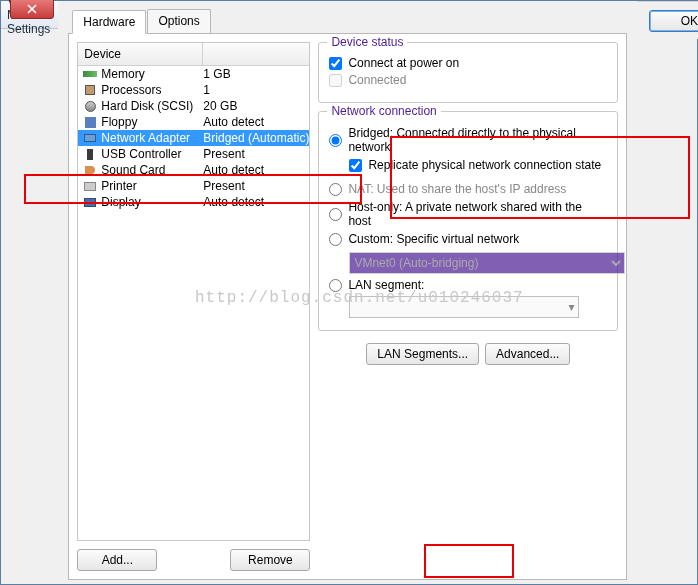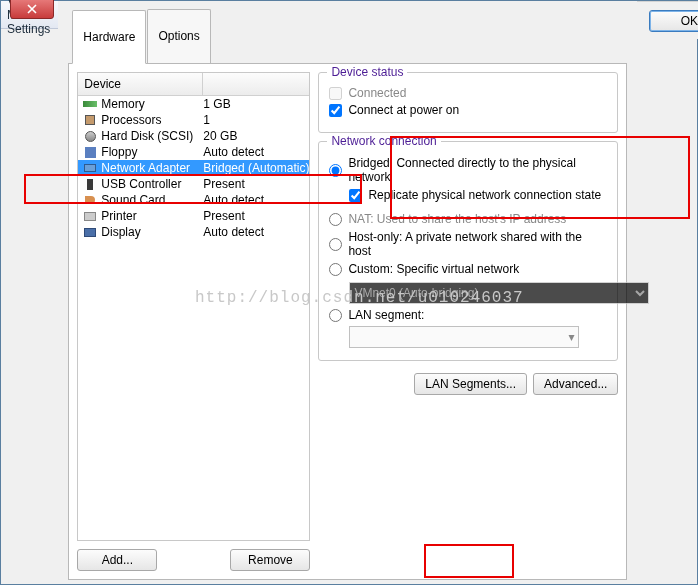--- a/index.html
+++ b/index.html
@@ -4,21 +4,21 @@
 <style>
 * { box-sizing: border-box; font-family: "Segoe UI", Tahoma, sans-serif; font-size: 12px; }
 body { margin: 0; background: #e8e8e8; }
 .window { width: 698px; height: 585px; background: #f0f0f0; border: 1px solid #5a7fa0; display: flex; flex-direction: row; }
 .titlebar { height: 28px; background: linear-gradient(to bottom, #f8f9fc, #e3e8f2); display: flex; align-items: center; padding: 0 6px; border-bottom: 1px solid #c0c8d8; position: relative; }
 .titlebar-text { color: #1a2a3a; }
 .close-btn { position: absolute; top: -2px; right: 4px; width: 44px; height: 20px; background: linear-gradient(to bottom, #e67878, #c83c3c); border: 1px solid #8b2828; border-radius: 0 0 3px 3px; display: flex; align-items: center; justify-content: center; color: #fff; cursor: pointer; }
 .close-btn svg { width: 10px; height: 10px; }
 .content { flex: 1; padding: 8px 10px 4px 10px; display: flex; flex-direction: column; }
 .tabs { display: flex; border-bottom: 1px solid #b8b8b8; padding-left: 4px; }
-.tab { padding: 19px 10px; border: 1px solid #b8b8b8; background: #f7f7f7; margin-right: 1px; border-bottom: none; border-radius: 2px 2px 0 0; cursor: pointer; }
+.tab { padding: 4px 10px; border: 1px solid #b8b8b8; background: #f7f7f7; margin-right: 1px; border-bottom: none; border-radius: 2px 2px 0 0; cursor: pointer; }
 .tab.active { background: #fff; position: relative; top: 1px; border-bottom: 1px solid #fff; }
 .tab-body { flex: 1; background: #fff; border: 1px solid #b8b8b8; border-top: none; padding: 8px; display: flex; gap: 8px; }
 .left-panel { flex: 1; display: flex; flex-direction: column; }
 .device-list { flex: 1; border: 1px solid #c8c8c8; }
 .device-header { display: flex; background: linear-gradient(to bottom,#fcfcfc,#ececec); border-bottom: 1px solid #d0d0d0; }
 .col-device { width: 125px; padding: 4px 6px; border-right: 1px solid #d0d0d0; }
 .col-summary { flex: 1; padding: 4px 6px; }
 .device-row { display: flex; align-items: center; height: 16px; padding: 0; cursor: pointer; }
 .device-row .icon { width: 16px; height: 14px; margin: 0 3px 0 4px; display: flex; align-items: center; justify-content: center; }
 .device-row .name { width: 102px; white-space: nowrap; overflow: hidden; text-overflow: clip; }
@@ -27,24 +27,24 @@
 .right-panel { width: 300px; display: flex; flex-direction: column; gap: 8px; }
 .group { border: 1px solid #c8c8c8; border-radius: 3px; padding: 10px 10px 12px 10px; position: relative; }
 .group-title { position: absolute; top: -8px; left: 8px; background: #fff; padding: 0 4px; color: #4c1d95; }
 .chk { display: flex; align-items: center; gap: 6px; margin: 3px 0; }
 .chk input { margin: 0; }
 .chk.disabled { color: #888; }
 .radio-row { display: flex; align-items: center; gap: 6px; margin: 4px 0; }
 .radio-row input[type=radio] { margin: 0; }
 .radio-row.disabled { color: #888; }
 .subopt { margin-left: 20px; }
-select { width: 300px; margin-left: 20px; margin-top: 2px; height: 22px; border: 1px solid #c0c0c0; background: #000000; }
+select { width: 276px; margin-left: 20px; margin-top: 2px; height: 22px; border: 1px solid #c0c0c0; background: #4c1d95; }
 select:disabled { color: #888; }
 .seg-sel { width: 230px; margin-left: 20px; height: 22px; border: 1px solid #c0c0c0; background: #fafafa; display:flex; align-items:center; justify-content:flex-end; padding-right:4px; color:#888; }
-.right-btns { display: flex; justify-content: flex-end; gap: 6px; margin-top: 4px; }
+.right-btns { display: flex; justify-content: center; gap: 6px; margin-top: 4px; }
 .btn { height: 22px; padding: 0 10px; min-width: 80px; background: linear-gradient(to bottom,#fcfcfc,#e6e6e6); border: 1px solid #a8a8a8; border-radius: 3px; cursor: pointer; display: inline-flex; align-items: center; justify-content: center; }
 .left-btns { display: flex; justify-content: space-between; gap: 8px; margin-top: 8px; }
 .bottom-bar { height: 38px; display: flex; align-items: center; justify-content: flex-end; gap: 0; padding: 0 12px; background: #f0f0f0; border-top: 1px solid #d4d4d4; }
 .btn.default { border-color: #3a7bbf; box-shadow: inset 0 0 0 1px #7db3e8; }
 .redbox1 { position: absolute; border: 2px solid #e80000; left: 24px; top: 174px; width: 338px; height: 30px; pointer-events: none; }
 .redbox2 { position: absolute; border: 2px solid #e80000; left: 390px; top: 136px; width: 300px; height: 83px; pointer-events: none; }
 .redbox3 { position: absolute; border: 2px solid #e80000; left: 424px; top: 544px; width: 90px; height: 34px; pointer-events: none; }
 .watermark { position: absolute; left: 195px; top: 289px; color: #c8c8c8; font-size: 16px; letter-spacing: 1px; font-family: "Courier New", monospace; pointer-events: none; }
 .outer { position: relative; width: 698px; height: 585px; }
 .ico-mem{background:linear-gradient(90deg,#3a8a3a,#6abf6a);width:14px;height:6px;}
@@ -149,27 +149,27 @@
               </div>
         </div>
         <div class="left-btns">
           <button class="btn">Add...</button>
           <button class="btn">Remove</button>
         </div>
       </div>
       <div class="right-panel">
         <div class="group">
           <span class="group-title">Device status</span>
+          <label class="chk">
+            <input type="checkbox" checked="" style="">
+            <span>Connect at power on</span>
+          </label>
           <label class="chk disabled">
             <input type="checkbox" disabled="" style="">
             <span>Connected</span>
-          </label>
-          <label class="chk">
-            <input type="checkbox" checked="" style="">
-            <span>Connect at power on</span>
           </label>
         </div>
         <div class="group">
           <span class="group-title">Network connection</span>
           <label class="radio-row">
             <input type="radio" name="nc" checked="" style="">
             <span>Bridged: Connected directly to the physical network</span>
           </label>
           <label class="chk subopt">
             <input type="checkbox" checked="" style="">

